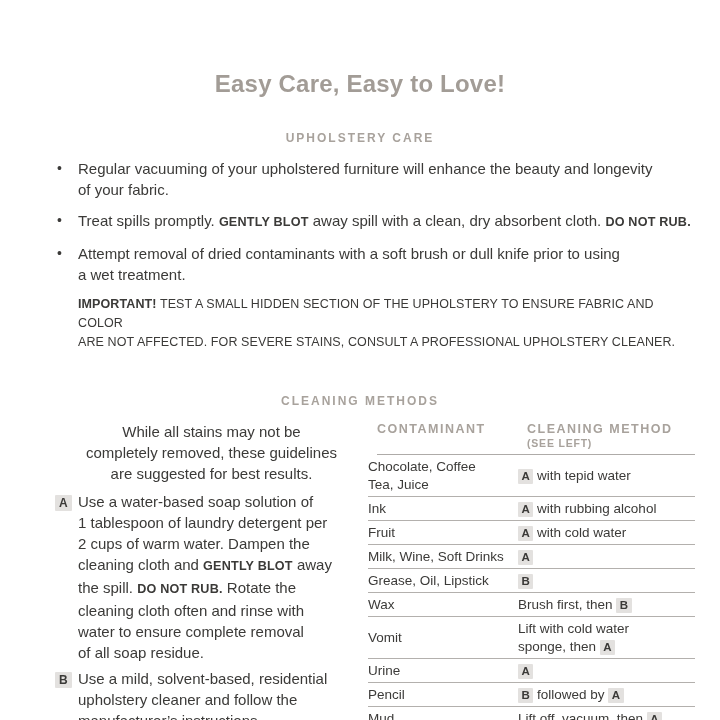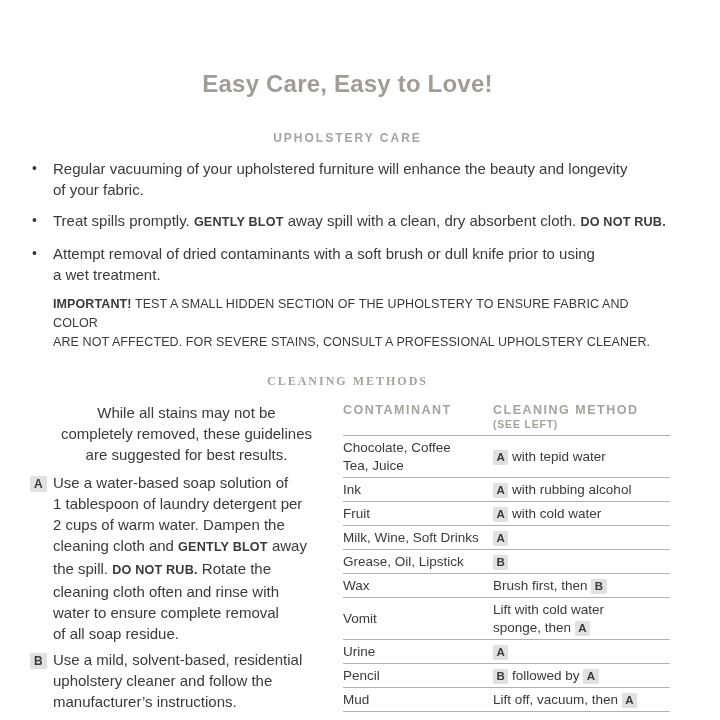--- a/index.html
+++ b/index.html
@@ -1,31 +1,31 @@
 <!DOCTYPE html>
 <html><head>
 <meta charset="utf-8">
 <style>
   * { margin:0; padding:0; box-sizing:border-box; }
   html,body { background:#ffffff; }
   body { font-family:"Liberation Sans", sans-serif; color:#3b3a38; }
   .page {
     position:relative; width:720px; height:720px; background:#ffffff;
-    overflow:hidden; padding:70px 25px 0 30px;
+    overflow:hidden; padding:70px 25px 0 55px;
   }
   .title {
     text-align:center; font-size:24px; font-weight:bold; color:#a29c96;
     letter-spacing:0.2px; margin:0 30px 0 0;
   }
   .section-heading {
     text-align:center; font-size:12px; font-weight:bold; color:#a8a29c;
     letter-spacing:2px; margin:0 30px 0 0;
   }
   .heading-upholstery { margin-top:33px; }
-  .heading-cleaning  { margin-top:22px;font-family:Liberation Serif, serif; }
+  .heading-cleaning  { margin-top:42px; }
 
   
   .bullets { margin-top:13px; }
   .bullet { display:grid; grid-template-columns:23px 1fr; margin-bottom:10px; }
   .bullet .dot { font-size:14px; line-height:21px; padding-left:2px; }
   .bullet .btxt { font-size:15px; line-height:21px; white-space:pre-line; }
 
   .bcaps { font-weight:bold; font-size:0.84em; letter-spacing:0.2px; }
   .bold  { font-weight:bold; }
 
@@ -48,21 +48,21 @@
     font-weight:bold; font-size:12px; line-height:16px;
     padding:0 4px; border-radius:1px;
   }
   .method > .key-wrap { padding-top:2px; }
   .method .mtxt { font-size:15px; line-height:21px; white-space:pre-line; }
 
   
   .ctable { font-size:13.5px; padding-top:2px; }
   .t-header {
     display:grid; grid-template-columns:150px 1fr; align-items:start;
-    border-bottom:1.5px solid #aeaba8; padding-bottom:5px;
+    border-bottom:1.5px solid #aeaba8; padding-bottom:5px;margin-left:9px;
   }
   .t-header .hc {
     color:#a8a29c; font-weight:bold; font-size:12.5px; letter-spacing:1.5px;
   }
   .t-header .hsub {
     color:#a8a29c; font-weight:bold; font-size:10.5px; letter-spacing:0.8px; margin-top:1px;
   }
   .t-row {
     display:grid; grid-template-columns:150px 1fr; align-items:center;
     border-bottom:1.5px solid #b3b0ad; padding:2.5px 0;

